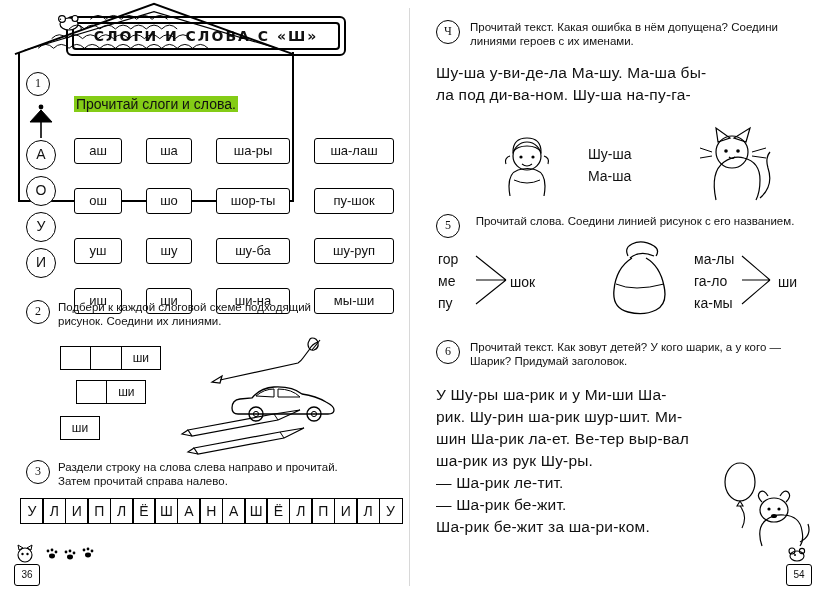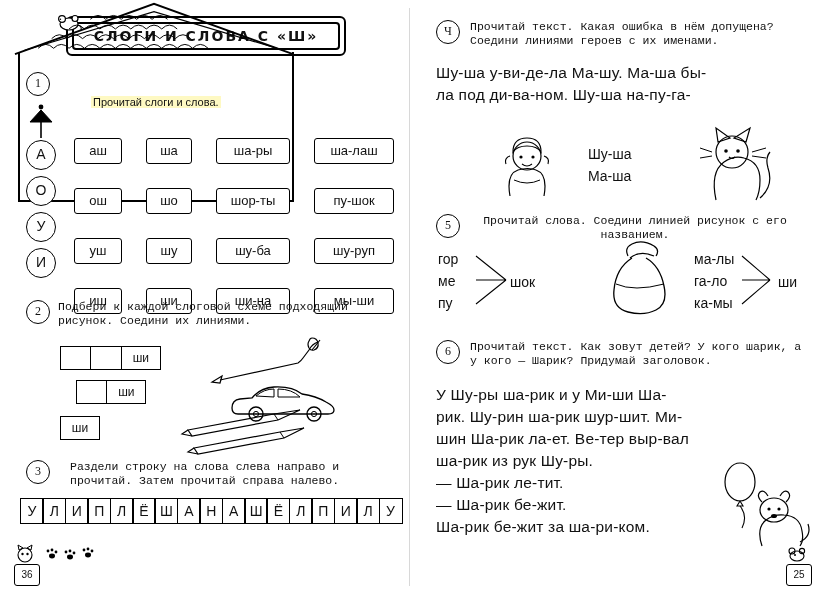--- a/index.html
+++ b/index.html
@@ -88,45 +88,45 @@
     line-height: 20px;
     text-align: center;
     font-family: "Liberation Serif", serif;
     background: #fff;
   }
 
   .task-text {
     position: absolute;
     font-size: 11.5px;
     line-height: 14px;
-    font-family: Liberation Mono, monospace;
+    font-family: Liberation Sans, sans-serif;
   }
   .house-roof {
     position: absolute;
     left: 0; top: 0;
     width: 300px;
     height: 56px;
   }
   .house-body {
     position: absolute;
     left: 14px;
     top: 52px;
     width: 272px;
     height: 148px;
     border-left: 2px solid #000;
     border-right: 2px solid #000;
     border-bottom: 2px solid #000;
   }
   .house-instr {
     position: absolute;
-    left: 87px;
+    left: 70px;
     top: 96px;
-    font-size: 11px;
+    font-size: 14px;
     z-index: 4;
-    background: #fef9c3;
+    background: #84cc16;
     padding: 0 2px;
   }
   .grid {
     position: absolute;
     left: 70px;
     top: 138px;
     width: 280px;
     display: grid;
     grid-template-columns: 48px 46px 74px 80px;
     grid-gap: 9px 8px;
@@ -337,21 +337,21 @@
     <svg style="position:absolute; left:174px; top:404px; width:130px; height:60px;" viewBox="0 0 130 60">
       <path d="M10 26 L96 10 L122 6 L100 16 L14 32 Z" fill="none" stroke="#000" stroke-width="1.2"></path>
       <path d="M96 10 L100 16" stroke="#000" stroke-width="1"></path>
       <path d="M10 26 L4 30 L14 32" fill="none" stroke="#000" stroke-width="1.2"></path>
       <path d="M16 44 L102 28 L126 24 L106 34 L20 50 Z" fill="none" stroke="#000" stroke-width="1.2"></path>
       <path d="M102 28 L106 34" stroke="#000" stroke-width="1"></path>
       <path d="M16 44 L10 48 L20 50" fill="none" stroke="#000" stroke-width="1.2"></path>
     </svg>
 
     <div class="num" style="left:22px; top:460px;">3</div>
-    <div class="task-text" style="left:54px; top:460px; width:310px;margin-left:12px;">Раздели строку на слова слева направо и прочитай. Затем прочитай справа налево.</div>
+    <div class="task-text" style="left:54px; top:460px; width:310px;">Раздели строку на слова слева направо и прочитай. Затем прочитай справа налево.</div>
 
     <div class="strip">
       <div class="sbox">У</div>
       <div class="sbox">Л</div>
       <div class="sbox">И</div>
       <div class="sbox">П</div>
       <div class="sbox">Л</div>
       <div class="sbox">Ё</div>
       <div class="sbox">Ш</div>
       <div class="sbox">А</div>
@@ -483,21 +483,21 @@
         <circle cx="22" cy="6" r="1.4"></circle>
         <circle cx="26" cy="5" r="1.4"></circle>
         <circle cx="30" cy="7" r="1.4"></circle>
       <ellipse cx="44" cy="9" rx="3" ry="2.4"></ellipse>
         <circle cx="40" cy="4" r="1.4"></circle>
         <circle cx="44" cy="3" r="1.4"></circle>
         <circle cx="48" cy="5" r="1.4"></circle>
     </g>
   </svg>
 
-  <div class="pagenum pn-right">25</div>
+  <div class="pagenum pn-right">54</div>
   <svg style="position:absolute; left:786px; bottom:30px; width:22px; height:20px;" viewBox="0 0 22 20">
     <ellipse cx="11" cy="12" rx="7" ry="5" fill="none" stroke="#000" stroke-width="1.1"></ellipse>
     <circle cx="6" cy="7" r="3" fill="none" stroke="#000" stroke-width="1.1"></circle>
     <circle cx="16" cy="7" r="2.6" fill="none" stroke="#000" stroke-width="1.1"></circle>
     <circle cx="9" cy="11" r="1" fill="#000"></circle>
   </svg>
 
 </div>
 
 </body></html>

